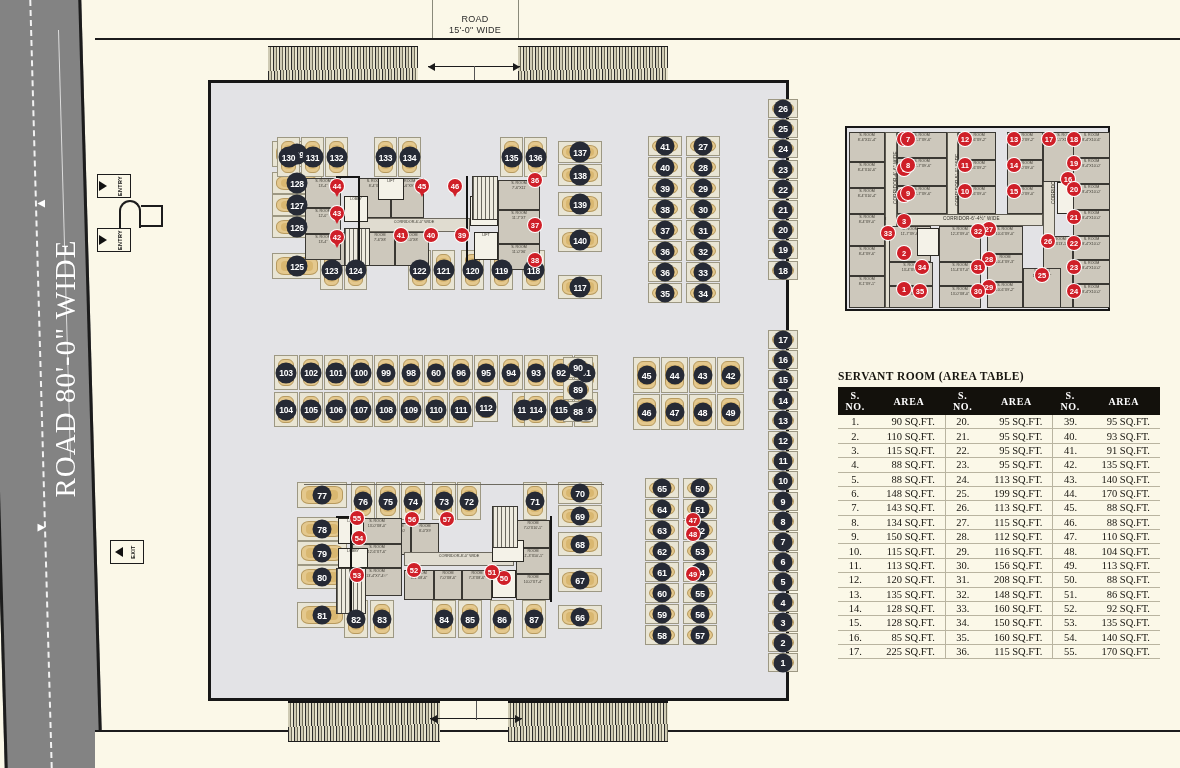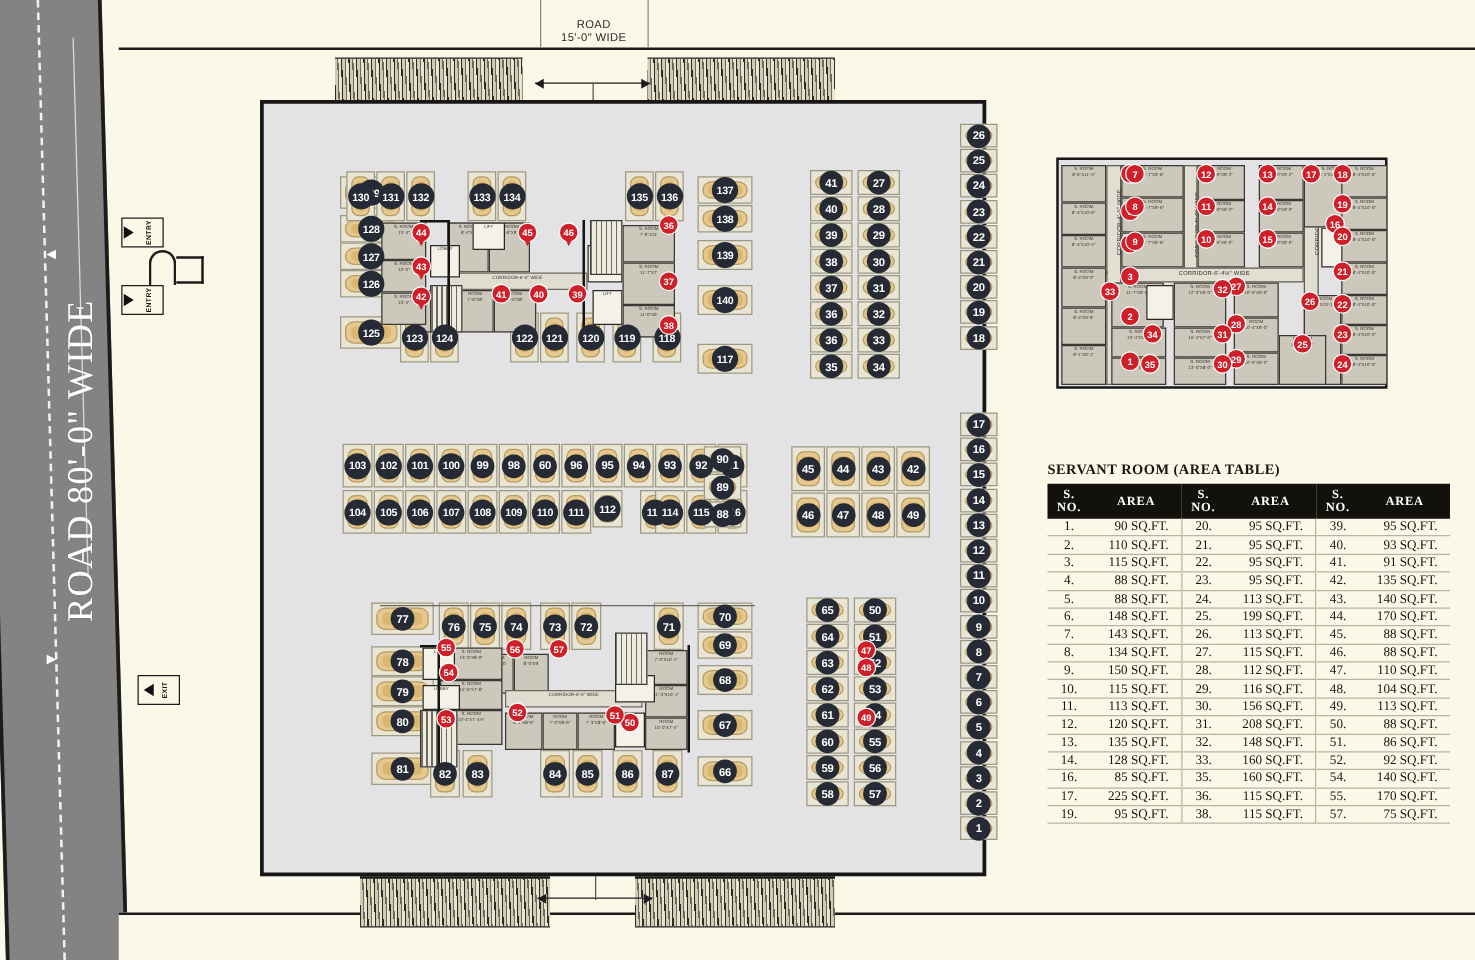--- a/index.html
+++ b/index.html
@@ -1351,40 +1351,40 @@
           </tr>
           <tr>
             <td class="sn">14.</td>
             <td class="ar">128 SQ.FT.</td>
             <td class="sn sep">33.</td>
             <td class="ar">160 SQ.FT.</td>
             <td class="sn sep">52.</td>
             <td class="ar">92 SQ.FT.</td>
           </tr>
           <tr>
+            <td class="sn">15.</td>
+            <td class="ar">128 SQ.FT.</td>
+            <td class="sn sep">34.</td>
+            <td class="ar">150 SQ.FT.</td>
+            <td class="sn sep">53.</td>
+            <td class="ar">135 SQ.FT.</td>
+          </tr>
+          <tr>
             <td class="sn">16.</td>
             <td class="ar">85 SQ.FT.</td>
             <td class="sn sep">35.</td>
             <td class="ar">160 SQ.FT.</td>
             <td class="sn sep">54.</td>
             <td class="ar">140 SQ.FT.</td>
           </tr>
           <tr>
             <td class="sn">17.</td>
             <td class="ar">225 SQ.FT.</td>
             <td class="sn sep">36.</td>
             <td class="ar">115 SQ.FT.</td>
             <td class="sn sep">55.</td>
             <td class="ar">170 SQ.FT.</td>
           </tr>
-          <tr>
-            <td class="sn">19.</td>
-            <td class="ar">95 SQ.FT.</td>
-            <td class="sn sep">38.</td>
-            <td class="ar">115 SQ.FT.</td>
-            <td class="sn sep">57.</td>
-            <td class="ar">75 SQ.FT.</td>
-          </tr>
         </tbody>
     </table>
   </div>
 
 </div>
 
 </body></html>

